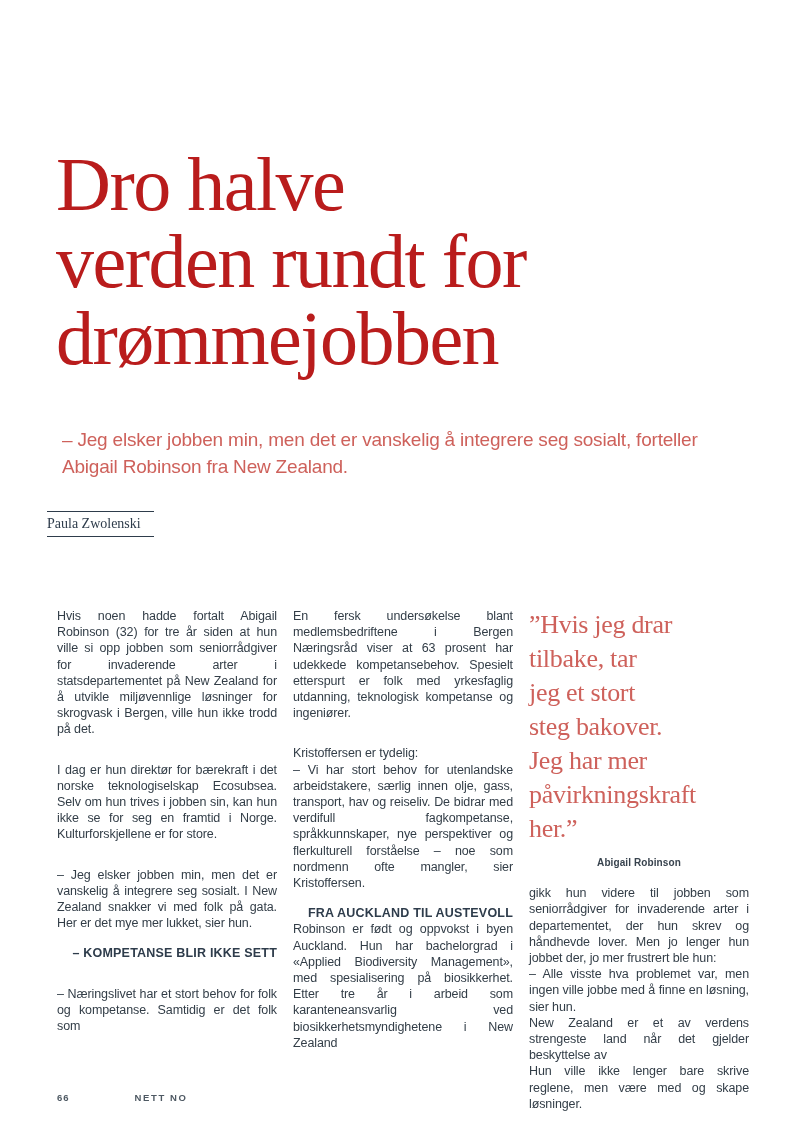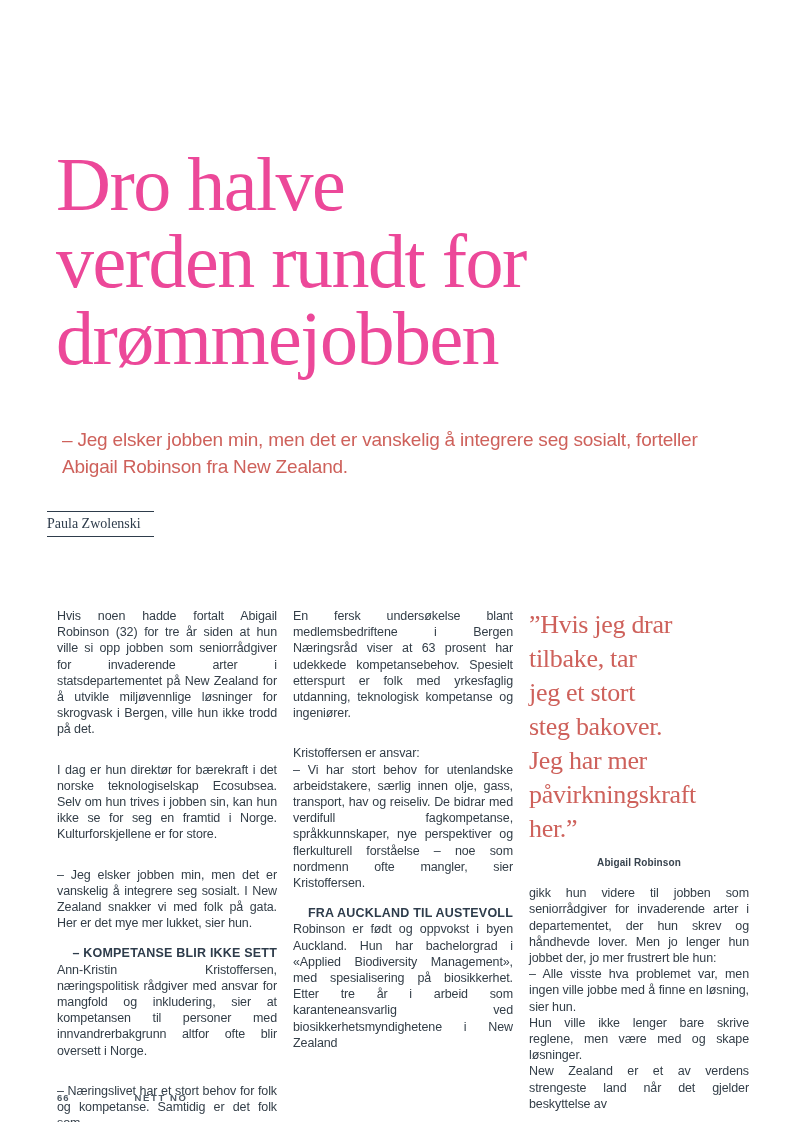--- a/index.html
+++ b/index.html
@@ -15,21 +15,21 @@
   .headline {
     position: absolute;
     left: 56px;
     top: 146px;
     margin: 0;
     font-family: "Liberation Serif", serif;
     font-weight: 400;
     font-size: 76px;
     line-height: 77px;
     letter-spacing: -1.5px;
-    color: #ec4899;
+    color: #b91c1c;
     white-space: pre-line;
   }
   .standfirst {
     position: absolute;
     left: 62px;
     top: 427px;
     width: 640px;
     margin: 0;
     font-size: 19px;
     line-height: 26.5px;
@@ -122,46 +122,45 @@
 
   <div class="byline">Paula Zwolenski</div>
 
   <div class="columns">
 
     <div class="col">
         <p>Hvis noen hadde fortalt Abigail Robinson (32) for tre år siden at hun ville si opp jobben som seniorrådgiver for invaderende arter i statsdepartementet på New Zealand for å utvikle miljøvennlige løsninger for skrogvask i Bergen, ville hun ikke trodd på det.</p>
         <p>I dag er hun direktør for bærekraft i det norske teknologiselskap Ecosubsea. Selv om hun trives i jobben sin, kan hun ikke se for seg en framtid i Norge. Kulturforskjellene er for store.</p>
         <p>– Jeg elsker jobben min, men det er vanskelig å integrere seg sosialt. I New Zealand snakker vi med folk på gata. Her er det mye mer lukket, sier hun.</p>
         <h3 class="sect-head">– KOMPETANSE BLIR IKKE SETT</h3>
-        <p class="tight">Ann-Kristin Kristoffersen, næringspolitisk rådgiver med ansvar for mangfold og inkludering, sier at kompetansen til personer med innvandrerbakgrunn altfor ofte blir oversett i Norge.</p>
         <p>– Næringslivet har et stort behov for folk og kompetanse. Samtidig er det folk som</p>
       </div>
 
     <div class="col">
         <p>En fersk undersøkelse blant medlemsbedriftene i Bergen Næringsråd viser at 63 prosent har udekkede kompetansebehov. Spesielt etterspurt er folk med yrkesfaglig utdanning, teknologisk kompetanse og ingeniører.</p>
-        <p>Kristoffersen er ansvar:</p>
+        <p>Kristoffersen er tydelig:</p>
         <p class="tight">– Vi har stort behov for utenlandske arbeidstakere, særlig innen olje, gass, transport, hav og reiseliv. De bidrar med verdifull fagkompetanse, språkkunnskaper, nye perspektiver og flerkulturell forståelse – noe som nordmenn ofte mangler, sier Kristoffersen.</p>
         <h3 class="sect-head">FRA AUCKLAND TIL AUSTEVOLL</h3>
         <p class="tight">Robinson er født og oppvokst i byen Auckland. Hun har bachelorgrad i «Applied Biodiversity Management», med spesialisering på biosikkerhet. Etter tre år i arbeid som karanteneansvarlig ved biosikkerhetsmyndighetene i New Zealand</p>
       </div>
 
     <div class="col">
       <div class="pullquote">”Hvis jeg drar
 tilbake, tar
 jeg et stort
 steg bakover.
 Jeg har mer
 påvirkningskraft
 her.”</div>
       <div class="attribution">Abigail Robinson</div>
       <div class="quote-col-rest">
           <p>gikk hun videre til jobben som seniorrådgiver for invaderende arter i departementet, der hun skrev og håndhevde lover. Men jo lenger hun jobbet der, jo mer frustrert ble hun:</p>
           <p class="tight">– Alle visste hva problemet var, men ingen ville jobbe med å finne en løsning, sier hun.</p>
+          <p class="tight">New Zealand er et av verdens strengeste land når det gjelder beskyttelse av</p>
           <p class="tight">Hun ville ikke lenger bare skrive reglene, men være med og skape løsninger.</p>
-          <p class="tight">New Zealand er et av verdens strengeste land når det gjelder beskyttelse av</p>
         </div>
     </div>
 
   </div>
 
   <div class="footer">
     <span class="page-num">66</span>
     <span class="pub">NETT NO</span>
   </div>
 

